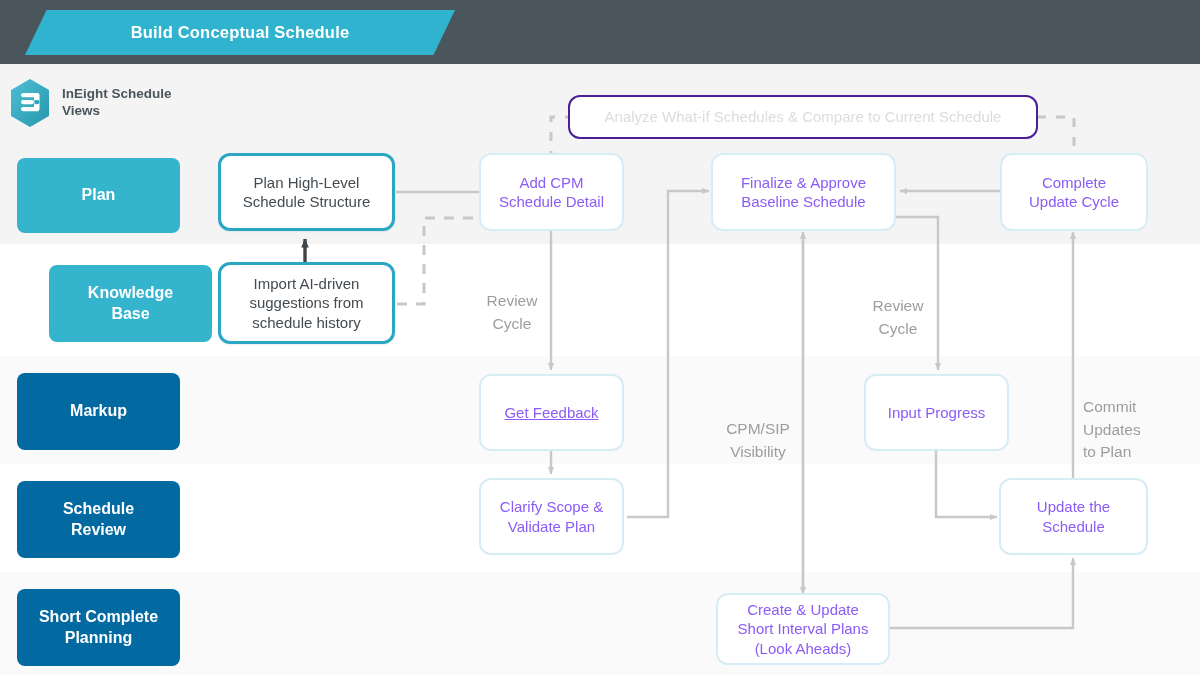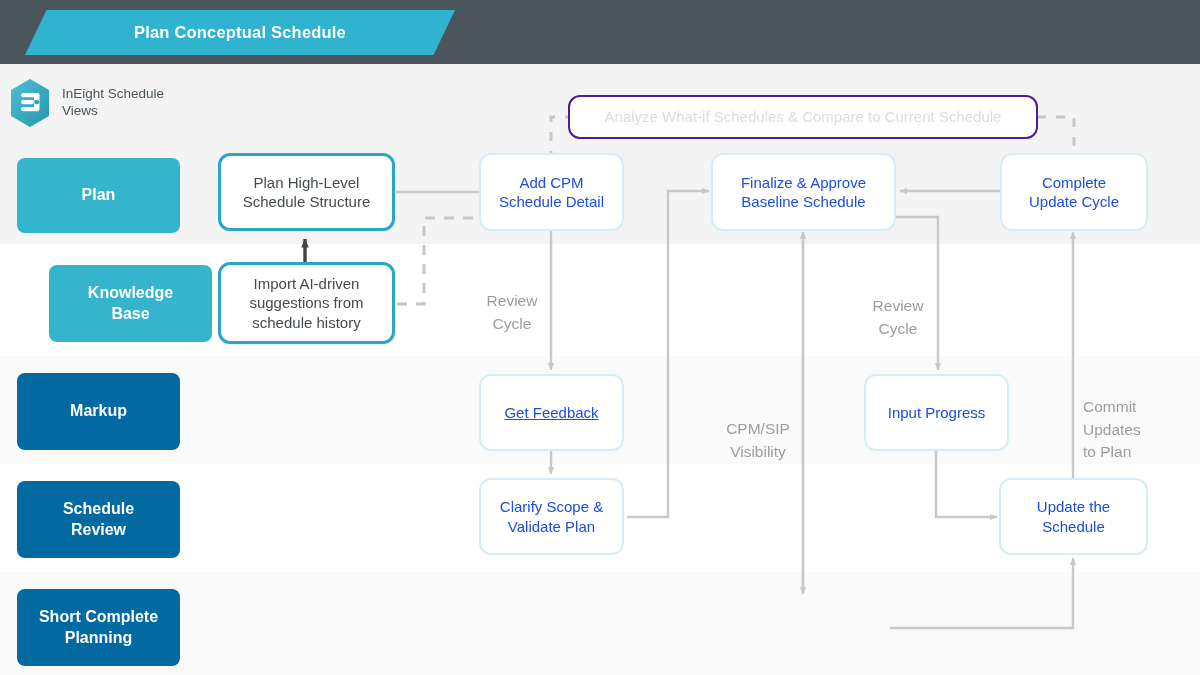--- a/index.html
+++ b/index.html
@@ -28,21 +28,21 @@
   
   .band{position:absolute;left:0;width:1200px;}
   .band.gray{background:#f4f4f4;}
   .band.white{background:#ffffff;}
   .band.faint{background:#fafafa;}
 
   
   .brand{position:absolute;left:8px;top:78px;display:flex;align-items:center;gap:10px;}
   .hexlogo{width:44px;height:50px;display:block;}
   .brand-text{
-    color:#4a565c;font-size:13.5px;font-weight:normal;line-height:1.25;
+    color:#4a565c;font-size:13.5px;font-weight:bold;line-height:1.25;
   }
 
   
   .pill{
     position:absolute;left:17px;width:163px;border-radius:8px;
     display:flex;align-items:center;justify-content:center;text-align:center;
     color:#ffffff;font-weight:bold;font-size:16px;line-height:1.3;
   }
   .pill.strong{background:#35b4cd;}
   .pill.faded{background:#0369a1;}
@@ -52,21 +52,21 @@
     position:absolute;box-sizing:border-box;
     border-radius:12px;background:#ffffff;
     display:flex;align-items:center;justify-content:center;text-align:center;
     line-height:1.3;
   }
   .node.active{
     border:3px solid #2ba7c4;color:#444b50;font-size:15px;
     box-shadow:0 1px 2px rgba(0,0,0,.07);
   }
   .node.ghost{
-    border:2px solid #d7edf5;color:#1d4ed8;font-size:15px;
+    border:2px solid #d7edf5;color:#8b5cf6;font-size:15px;
   }
   .node.ghost-wide{
     border:2px solid #4c1d95;color:#dcdcdc;font-size:15px;
   }
 
   
   .edge-label{
     position:absolute;color:#9d9d9d;font-size:15.5px;line-height:1.45;
     text-align:center;white-space:pre-line;
   }
@@ -145,21 +145,21 @@
       <rect x="26" y="22" width="5.5" height="4.2" rx="2.1" fill="#2aa7bd"></rect>
     </svg>
     <div class="brand-text">
       <div>InEight Schedule</div>
       <div>Views</div>
     </div>
   </div>
 
   <div class="topbar">
     <div class="title-banner">
-      <span>Plan Conceptual Schedule</span>
+      <span>Build Conceptual Schedule</span>
     </div>
   </div>
 
   <div class="pill strong" style="top:158px;height:75px;">
     <span>Plan</span>
   </div>
   <div class="pill strong" style="top:265px;height:77px;white-space:pre-line;margin-left:32px;">
     <span>Knowledge
 Base</span>
   </div>
@@ -216,20 +216,25 @@
   <div class="node ghost" style="left:479px;top:478px;width:145px;height:77px;white-space:pre-line;">
     <span>Clarify Scope &amp;
 Validate Plan</span>
   </div>
 
   <div class="node ghost" style="left:999px;top:478px;width:149px;height:77px;white-space:pre-line;">
     <span>Update the
 Schedule</span>
   </div>
 
+  <div class="node ghost" style="left:716px;top:593px;width:174px;height:72px;white-space:pre-line;">
+    <span>Create &amp; Update
+Short Interval Plans
+(Look Aheads)</span>
+  </div>
 
   <div class="edge-label" style="left:474px;top:268px;width:76px;">
     <span>Review
 Cycle</span>
   </div>
   <div class="edge-label" style="left:860px;top:273px;width:76px;">
     <span>Review
 Cycle</span>
   </div>
   <div class="edge-label" style="left:714px;top:396px;width:88px;">

